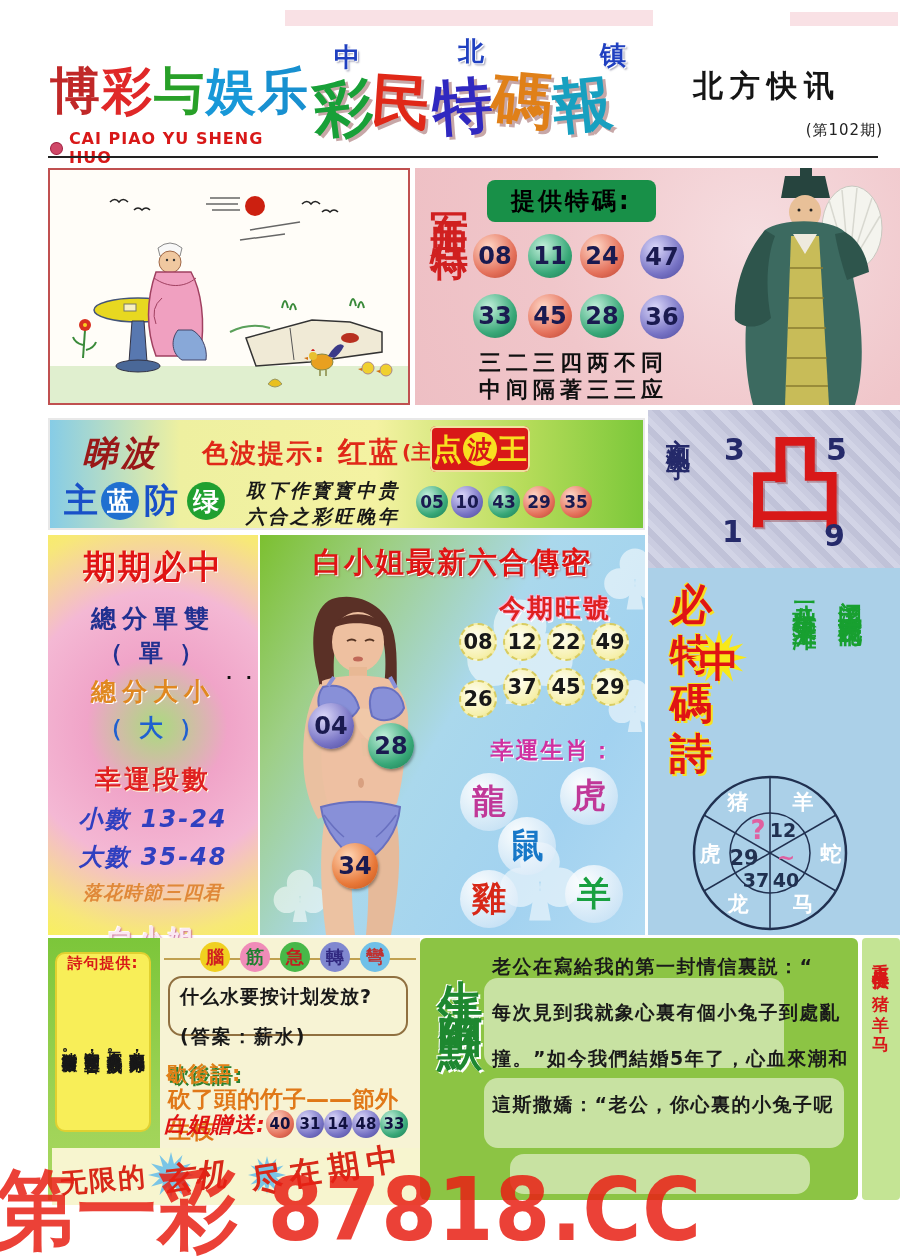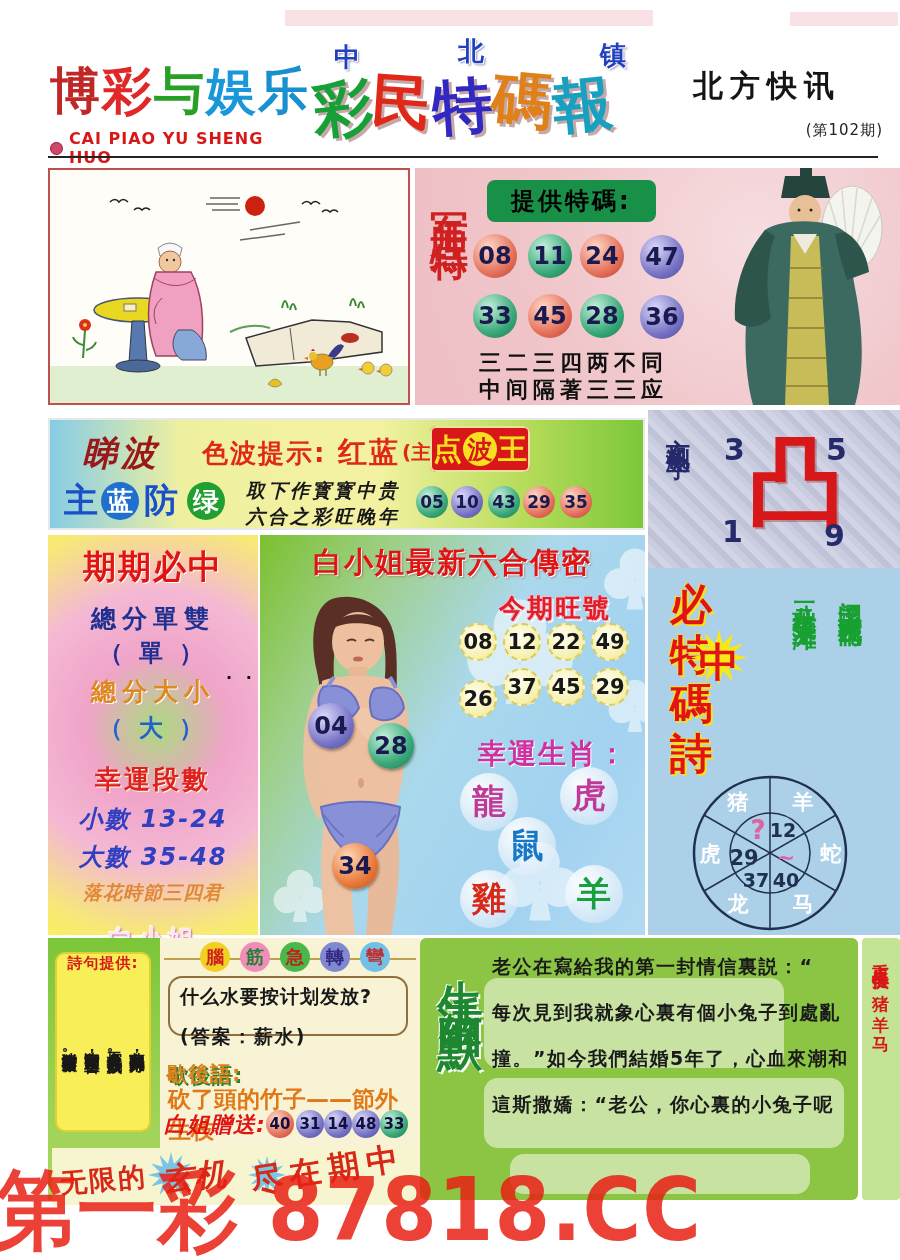--- a/index.html
+++ b/index.html
@@ -107,21 +107,21 @@
 
   
   #center-panel{left:260px;top:535px;width:385px;height:400px;overflow:hidden;
      background:linear-gradient(120deg,#7cc030 0%,#9ecf86 22%,#aad8ec 48%,#a2d2f0 75%,#b2daf2 100%);}
   .club{position:absolute;opacity:.55;}
   #cp-title{position:absolute;left:0;top:8px;width:100%;text-align:center;font-size:29px;font-weight:900;color:#e01414;
      letter-spacing:2px;text-shadow:1px 1px 0 #fff,2px 2px 2px rgba(150,0,0,.3);}
   #cp-hot{position:absolute;left:205px;top:56px;width:180px;text-align:center;font-size:26px;font-weight:900;color:#e02020;
      text-shadow:1px 1px 0 #f8b8d8,-1px -1px 0 #f8b8d8,2px 2px 0 #fff;letter-spacing:2px;}
   .hot-ball{width:38px;height:38px;font-size:21px;color:#181818;}
-  #cp-zlabel{position:absolute;left:198px;top:200px;width:190px;text-align:center;font-size:28px;font-weight:900;color:#d030a0;
+  #cp-zlabel{position:absolute;left:198px;top:200px;width:190px;text-align:center;font-size:23px;font-weight:900;color:#d030a0;
      letter-spacing:2px;text-shadow:1px 1px 0 #fff;}
   .zo{position:absolute;width:58px;height:58px;border-radius:50%;
       background:radial-gradient(circle at 35% 30%,rgba(255,255,255,.95),rgba(205,225,245,.5));
       display:flex;align-items:center;justify-content:center;font-size:34px;font-weight:900;}
   .zo-magenta{color:#c03898;} .zo-blue{color:#1878c8;} .zo-red{color:#d82818;} .zo-green{color:#18a040;}
   .model-ball{width:46px;height:46px;font-size:24px;box-shadow:1px 2px 3px rgba(0,0,0,.35);}
 
   
   #poem-panel{left:648px;top:568px;width:252px;height:367px;background:#abd0e8;}
   #pp-title{position:absolute;left:14px;top:12px;width:58px;text-align:center;}

